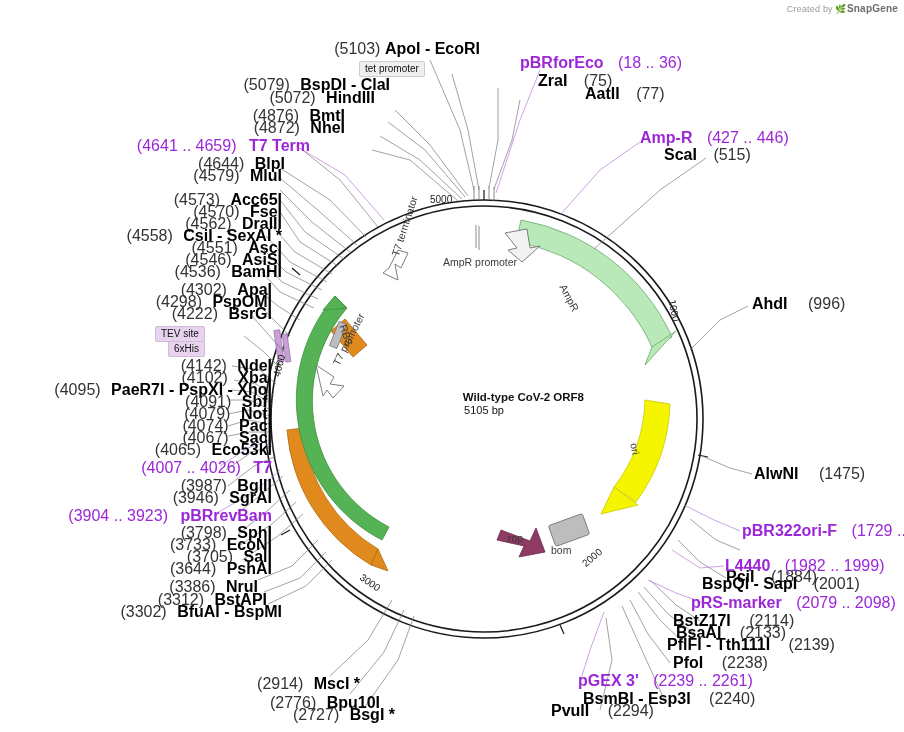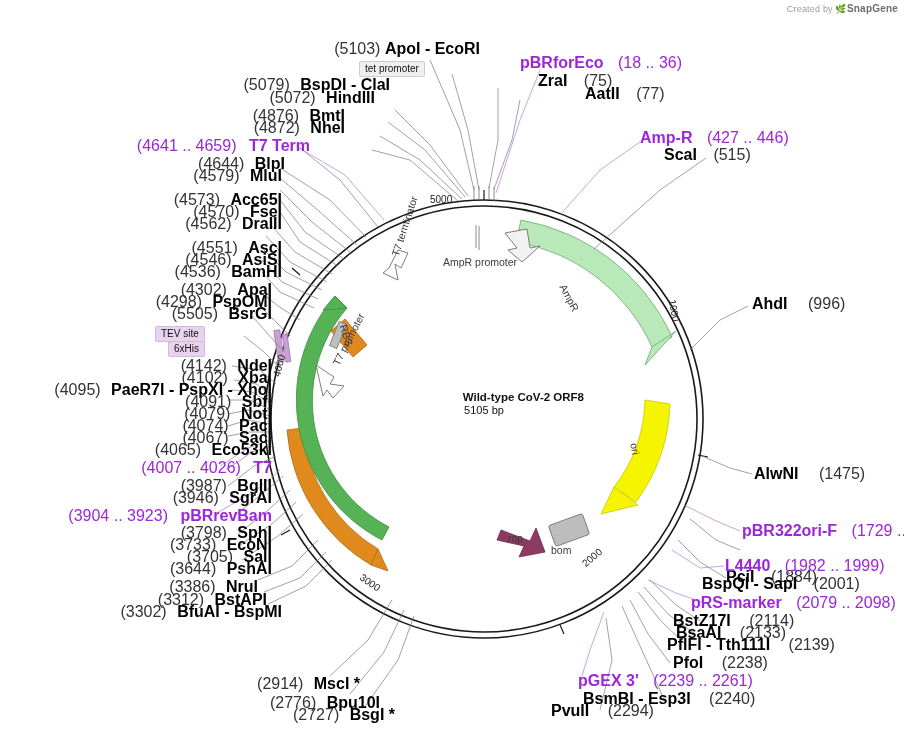--- a/index.html
+++ b/index.html
@@ -430,20 +430,24 @@
     <span class="nm" style="margin-left:6px;">Acc65I</span>
   </div>
   <div class="lbl r" style="left:60px; top:206px; width:222px;">
     <span class="pos">(4570)</span>
     <span class="nm" style="margin-left:6px;">FseI</span>
   </div>
   <div class="lbl r" style="left:60px; top:218px; width:222px;">
     <span class="pos">(4562)</span>
     <span class="nm" style="margin-left:6px;">DraIII</span>
   </div>
+  <div class="lbl r" style="left:60px; top:230px; width:222px;">
+    <span class="pos">(4558)</span>
+    <span class="nm" style="margin-left:6px;">CsiI  - SexAI *</span>
+  </div>
   <div class="lbl r" style="left:60px; top:242px; width:222px;">
     <span class="pos">(4551)</span>
     <span class="nm" style="margin-left:6px;text-align:center;">AscI</span>
   </div>
   <div class="lbl r" style="left:60px; top:254px; width:222px;">
     <span class="pos">(4546)</span>
     <span class="nm" style="margin-left:6px;">AsiSI</span>
   </div>
   <div class="lbl r" style="left:60px; top:266px; width:222px;">
     <span class="pos">(4536)</span>
@@ -452,21 +456,21 @@
 
   <div class="lbl r" style="left:60px; top:284px; width:212px;">
     <span class="pos">(4302)</span>
     <span class="nm" style="margin-left:6px;">ApaI</span>
   </div>
   <div class="lbl r" style="left:60px; top:296px; width:212px;">
     <span class="pos">(4298)</span>
     <span class="nm" style="margin-left:6px;">PspOMI</span>
   </div>
   <div class="lbl r" style="left:60px; top:308px; width:212px;">
-    <span class="pos">(5505)</span>
+    <span class="pos">(4222)</span>
     <span class="nm" style="margin-left:6px;">BsrGI</span>
   </div>
 
   <div class="lbl r" style="left:60px; top:360px; width:212px;">
     <span class="pos">(4142)</span>
     <span class="nm" style="margin-left:6px;">NdeI</span>
   </div>
   <div class="lbl r" style="left:60px; top:372px; width:212px;">
     <span class="pos">(4102)</span>
     <span class="nm" style="margin-left:6px;">XbaI</span>

